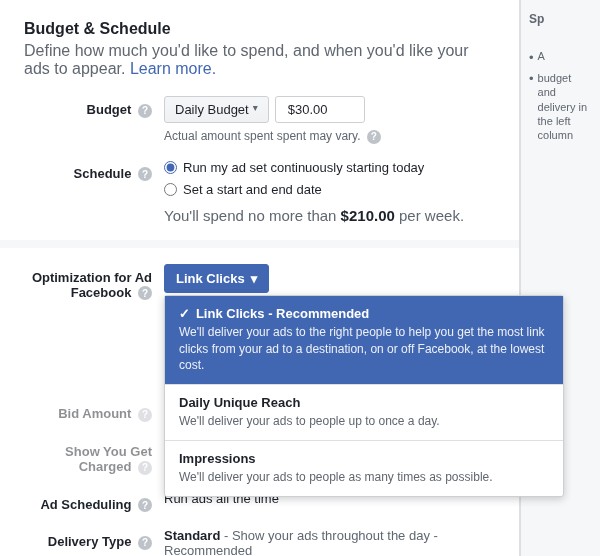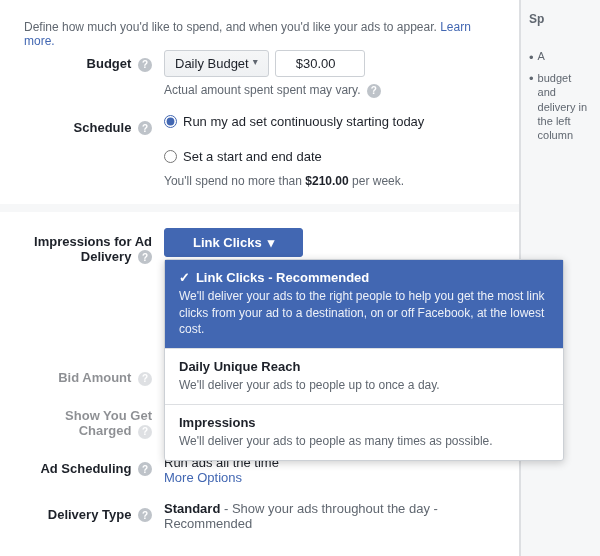--- a/index.html
+++ b/index.html
@@ -25,23 +25,23 @@
       padding: 12px 8px;
       border-left: 1px solid #dddfe2;
     }
     .page-title {
       font-size: 16px;
       font-weight: 700;
       color: #1d2129;
       margin-bottom: 4px;
     }
     .page-subtitle {
-      font-size: 12px;
-      color: #606770;
-      margin-bottom: 2px;
+      font-size: 16px;
+      color: #606770;
+      margin-bottom: 18px;
     }
     .page-subtitle a {
       color: #4267b2;
       text-decoration: none;
     }
     .form-row {
       display: flex;
       align-items: flex-start;
       margin-bottom: 16px;
     }
@@ -91,69 +91,69 @@
       color: #1d2129;
       white-space: nowrap;
     }
     .dropdown-btn .caret {
       font-size: 10px;
       color: #606770;
     }
     .budget-input {
       border: 1px solid #ccd0d5;
       border-radius: 3px;
-      padding: 5px 20px;
+      padding: 5px 12px;
       font-size: 13px;
       width: 90px;
       color: #1d2129;
     }
     .budget-subtext {
       font-size: 11px;
       color: #606770;
       margin-top: 2px;
     }
     .actual-spend-note {
       font-size: 12px;
       color: #606770;
       margin-top: 6px;
     }
     .radio-group {
       display: flex;
       flex-direction: column;
-      gap: 20px;
+      gap: 7px;
     }
     .radio-option {
       display: flex;
       align-items: center;
       gap: 6px;
       font-size: 13px;
       cursor: pointer;
     }
     .radio-option input[type="radio"] {
       accent-color: #4267b2;
     }
     .weekly-spend {
-      font-size: 12px;
+      font-size: 15px;
       color: #606770;
       margin-top: 10px;
       margin-left: 0;
     }
     .weekly-spend strong {
       color: #1d2129;
     }
     .section-divider {
       border: none;
       border-top: 8px solid #f6f7f8;
       margin: 16px -24px;
     }
     .link-clicks-btn {
       display: inline-flex;
       align-items: center;
       gap: 6px;
-      padding: 6px 28px;
+      padding: 6px 11px;
       border: 1px solid #4267b2;
       border-radius: 3px;
       background: #4267b2;
       color: #fff;
       font-size: 13px;
       font-weight: 600;
       cursor: pointer;
     }
     .dropdown-container {
       position: relative;
@@ -244,20 +244,21 @@
     .form-row.muted {
       opacity: 0.5;
     }
   </style>
 </head>
 <body>
 
 <div class="main-panel">
 
   <div>
+    <div class="page-title">Budget &amp; Schedule</div>
     <div class="page-subtitle">
       <span>Define how much you'd like to spend, and when you'd like your ads to appear.</span>
       <a href="#">Learn more.</a>
     </div>
   </div>
 
   <div class="form-row">
     <div class="form-label">
       <span>Budget</span>
       <span class="info-icon">?</span>
@@ -298,21 +299,21 @@
         <strong>$210.00</strong>
         <span>per week.</span>
       </div>
     </div>
   </div>
 
   <hr class="section-divider">
 
   <div class="form-row">
     <div class="form-label">
-      <span>Impressions for Ad Delivery</span>
+      <span>Optimization for Ad Facebook</span>
       <span class="info-icon">?</span>
     </div>
     <div class="form-content">
       <div class="dropdown-container">
         <button class="link-clicks-btn">
           <span>Link Clicks</span>
           <span class="caret">▾</span>
         </button>
         
         <div class="dropdown-menu">
@@ -354,21 +355,20 @@
     <div class="form-content"></div>
   </div>
 
   <div class="form-row">
     <div class="form-label">
       <span>Ad Scheduling</span>
       <span class="info-icon">?</span>
     </div>
     <div class="form-content">
       <div>Run ads all the time</div>
-      <a href="#" class="blue-link">More Options</a>
     </div>
   </div>
 
   <div class="form-row">
     <div class="form-label">
       <span>Delivery Type</span>
       <span class="info-icon">?</span>
     </div>
     <div class="form-content">
       <div class="delivery-type-text">

